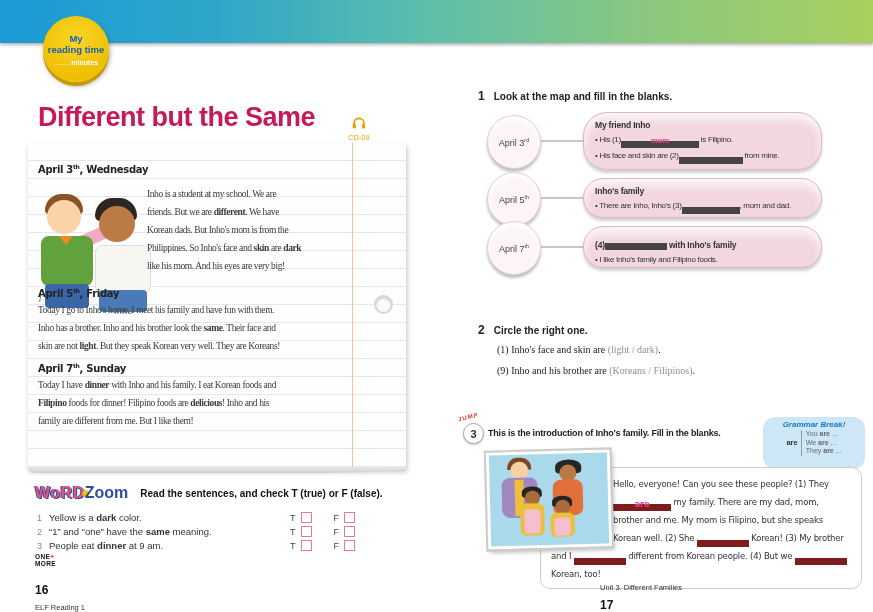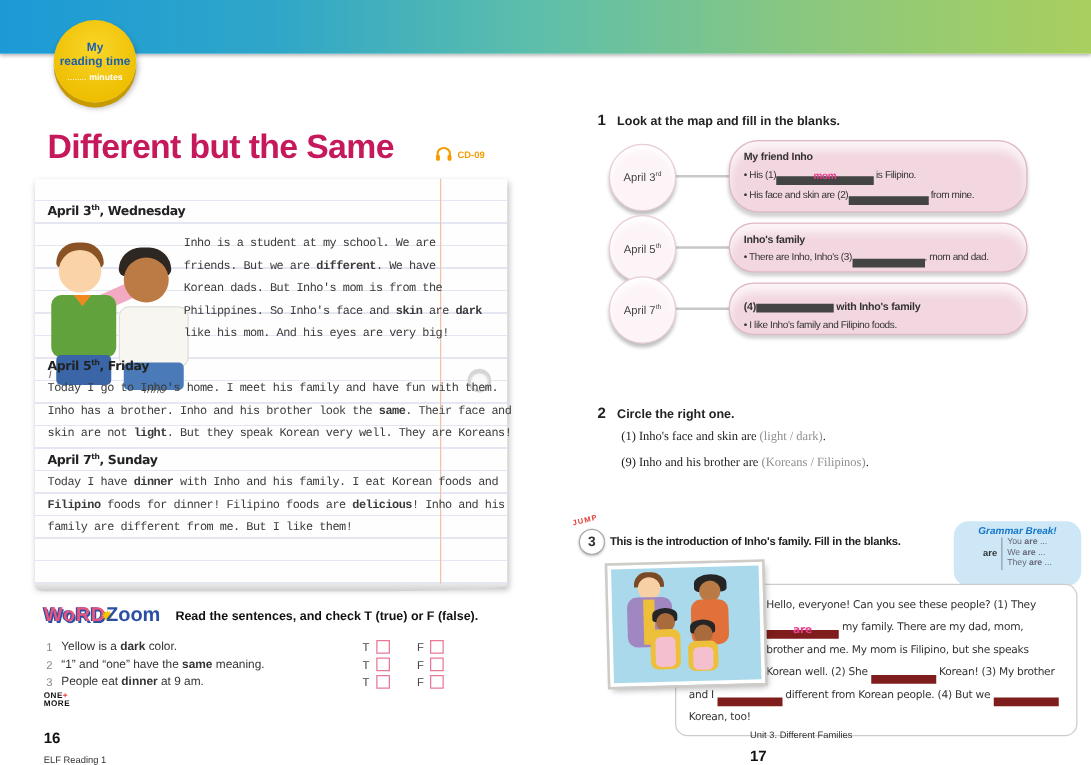--- a/index.html
+++ b/index.html
@@ -19,31 +19,31 @@
   .badge{left:43px;top:16px;width:66px;height:66px;border-radius:50%;
     background:radial-gradient(circle at 50% 35%,#f9d52a,#eebe00 75%);
     box-shadow:0 4px 0 #c79a00,1px 4px 5px rgba(0,0,0,.35);
     display:flex;flex-direction:column;align-items:center;justify-content:center;text-align:center;}
   .badge-l1,.badge-l2{font-size:9.5px;font-weight:bold;color:#1a5fae;line-height:11px;}
   .badge-l3{font-size:7px;color:#fff;margin-top:4px;}
   .badge-l3 .unit{font-weight:bold;}
   
   .title{left:38px;top:102px;font-size:27px;font-weight:900;color:#c6195c;letter-spacing:-.5px;}
   .cd{left:348px;top:117px;display:flex;align-items:center;gap:4px;color:#f59c00;
-      font-size:7.5px;font-weight:bold;}
+      font-size:7.5px;font-weight:normal;flex-direction:column;}
   
   .notebook{left:28px;top:143px;width:378px;height:326px;background:#fefefe;
     background-image:repeating-linear-gradient(to bottom,rgba(0,0,0,0) 0 17px,#e4e7f1 17px 18px);
     box-shadow:1px 3px 5px rgba(0,0,0,.25);border-radius:2px;}
   .notebook::before{content:"";position:absolute;left:324px;top:0;width:1px;height:100%;background:#f2c2a6;}
   .notebook::after{content:"";position:absolute;left:0;bottom:-4px;width:100%;height:6px;
     background:linear-gradient(to bottom,#e9e9e9,#cfcfcf);border-radius:0 0 40% 8px/0 0 100% 8px;}
   .hole{left:346px;top:152px;width:15px;height:15px;border-radius:50%;background:#fafafa;
         border:2px solid #d6d6d6;box-shadow:inset 0 1px 2px rgba(0,0,0,.25);}
-  .d-font{font-family:Liberation Mono, monospace;font-size:9.5px;letter-spacing:-.4px;color:#3a3a3a;white-space:nowrap;}
+  .d-font{font-family:Liberation Serif, serif;font-size:9.5px;letter-spacing:-.4px;color:#3a3a3a;white-space:nowrap;}
   .d-header{font-family:"DejaVu Sans",sans-serif;font-size:10px;font-weight:bold;color:#222;
             letter-spacing:-.3px;white-space:nowrap;}
   sup{font-size:.6em;}
   
   .illus{left:7px;top:42px;width:128px;height:138px;}
   .shape{position:absolute;}
   .hand-label{position:absolute;font-family:"DejaVu Sans",sans-serif;font-size:8px;color:#666;font-style:italic;}
   
   .wz{left:35px;top:484px;width:440px;height:110px;}
   .wz-head{position:absolute;left:0;top:0;display:flex;align-items:center;gap:12px;}

